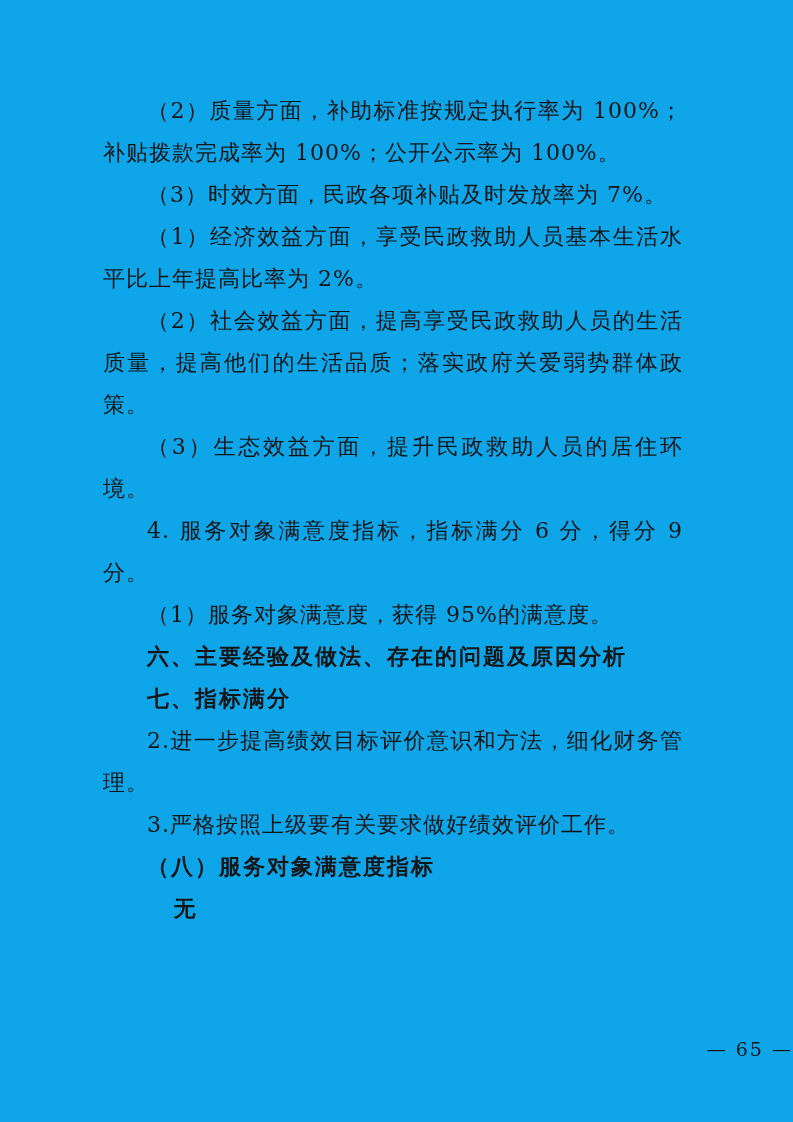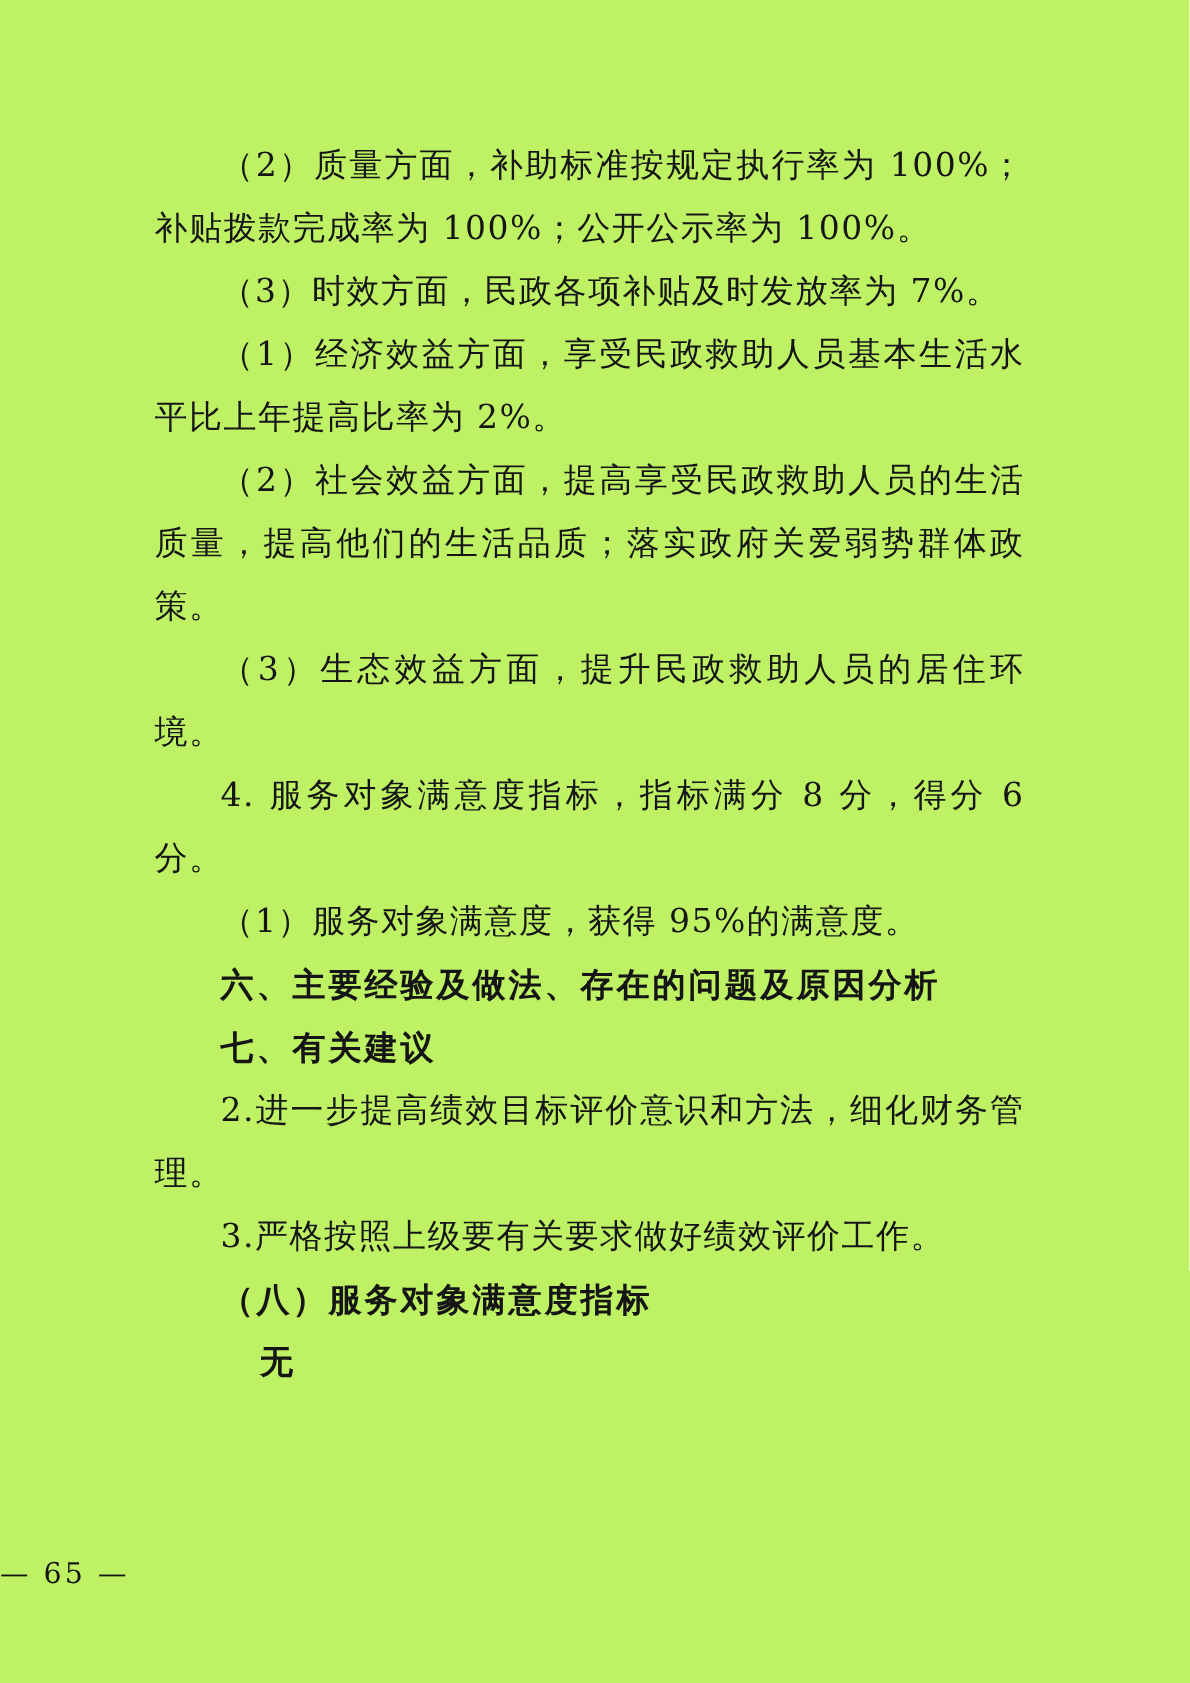--- a/index.html
+++ b/index.html
@@ -4,21 +4,21 @@
 <style>
   html, body {
     margin: 0;
     padding: 0;
     background: #ffffff;
   }
   .page {
     position: relative;
     width: 793px;
     height: 1122px;
-    background: #bef264;
+    background: #0ea5e9;
     overflow: hidden;
     font-family: "DejaVu Serif", "Liberation Serif", serif;
     color: #151515;
   }
   .content {
     position: absolute;
     left: 103px;
     right: 110px;
     top: 90px;
     font-size: 22px;
@@ -40,39 +40,39 @@
     font-family: "DejaVu Sans", "Liberation Sans", sans-serif;
     font-weight: bold;
     text-indent: 3.2em;
     letter-spacing: 2px;
   }
   .footer {
     position: absolute;
     left: 0;
     right: 0;
     top: 1038px;
-    text-align: left;
+    text-align: right;
     font-size: 19px;
     letter-spacing: 2px;
     color: #151515;
   }
 </style>
 </head>
 <body>
 
 <div class="page">
   <div class="content">
     <p>（2）质量方面，补助标准按规定执行率为 100%；补贴拨款完成率为 100%；公开公示率为 100%。</p>
     <p>（3）时效方面，民政各项补贴及时发放率为 7%。</p>
     <p>（1）经济效益方面，享受民政救助人员基本生活水平比上年提高比率为 2%。</p>
     <p>（2）社会效益方面，提高享受民政救助人员的生活质量，提高他们的生活品质；落实政府关爱弱势群体政策。</p>
     <p>（3）生态效益方面，提升民政救助人员的居住环境。</p>
-    <p>4. 服务对象满意度指标，指标满分 8 分，得分 6 分。</p>
+    <p>4. 服务对象满意度指标，指标满分 6 分，得分 9 分。</p>
     <p>（1）服务对象满意度，获得 95%的满意度。</p>
     <p class="heading">六、主要经验及做法、存在的问题及原因分析</p>
-    <p class="heading">七、有关建议</p>
+    <p class="heading">七、指标满分</p>
     <p>2.进一步提高绩效目标评价意识和方法，细化财务管理。</p>
     <p>3.严格按照上级要有关要求做好绩效评价工作。</p>
     <p class="heading">（八）服务对象满意度指标</p>
     <p class="heading-indent">无</p>
   </div>
   <div class="footer">— 65 —</div>
 </div>
 
 </body></html>

